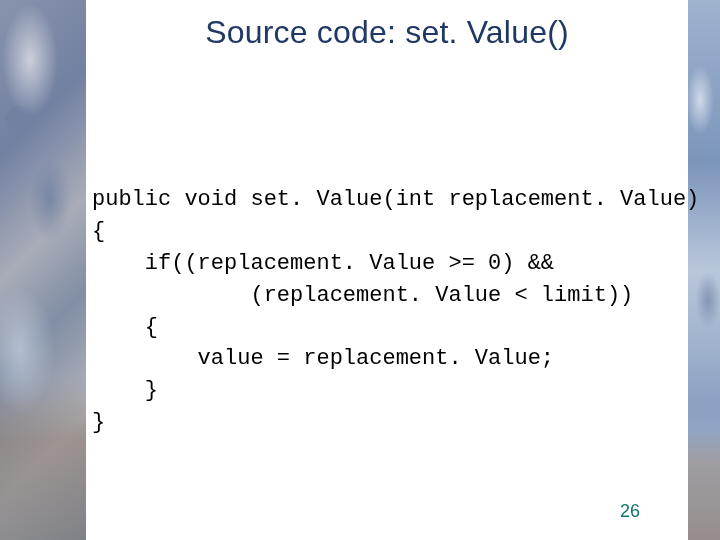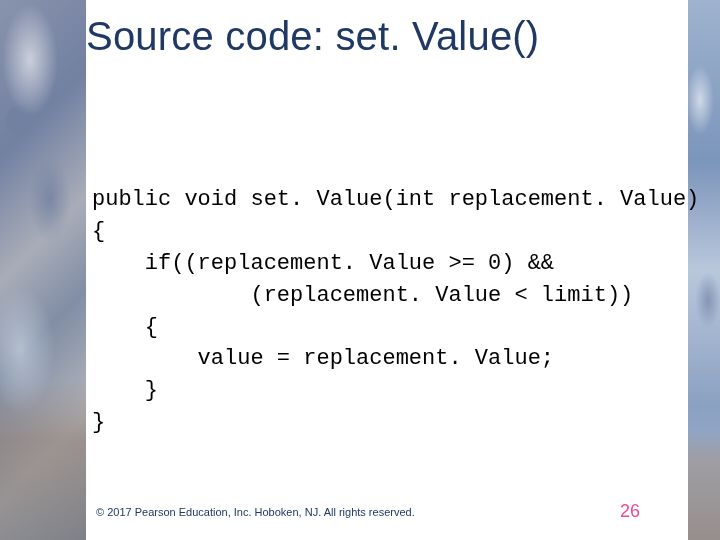--- a/index.html
+++ b/index.html
@@ -61,22 +61,23 @@
     right: 32px;
     top: 0;
     bottom: 0;
     background: #fff;
   }
   .title {
     position: absolute;
     top: 14px;
     left: 0;
     right: 0;
+    text-align: center;
     font-family: "Trebuchet MS", "Lucida Sans Unicode", Verdana, sans-serif;
-    font-size: 40px;
+    font-size: 32px;
     color: #203864;
     letter-spacing: 0.2px;
   }
   .code-block {
     position: absolute;
     top: 154px;
     left: 6px;
     right: 0;
     font-family: "Courier New", Courier, monospace;
     font-size: 22px;
@@ -90,21 +91,21 @@
     left: 10px;
     bottom: 22px;
     font-size: 11px;
     color: #203864;
   }
   .footer-right {
     position: absolute;
     right: 48px;
     bottom: 18px;
     font-size: 18px;
-    color: #ec4899;
+    color: #0f766e;
   }
 </style>
 </head>
 <body>
 
 <div class="slide">
   <div class="bg-left"></div>
   <div class="bg-right"></div>
 
   <div class="content">
@@ -112,16 +113,15 @@
 
     <div class="code-block"><span>public void set. Value(int replacement. Value)</span>
 <span>{</span>
 <span>    if((replacement. Value &gt;= 0) &amp;&amp;</span>
 <span>            (replacement. Value &lt; limit))</span>
 <span>    {</span>
 <span>        value = replacement. Value;</span>
 <span>    }</span>
 <span>}</span></div>
 
-    <div class="footer-left">© 2017 Pearson Education, Inc. Hoboken, NJ. All rights reserved.</div>
     <div class="footer-right">26</div>
   </div>
 </div>
 
 </body></html>

